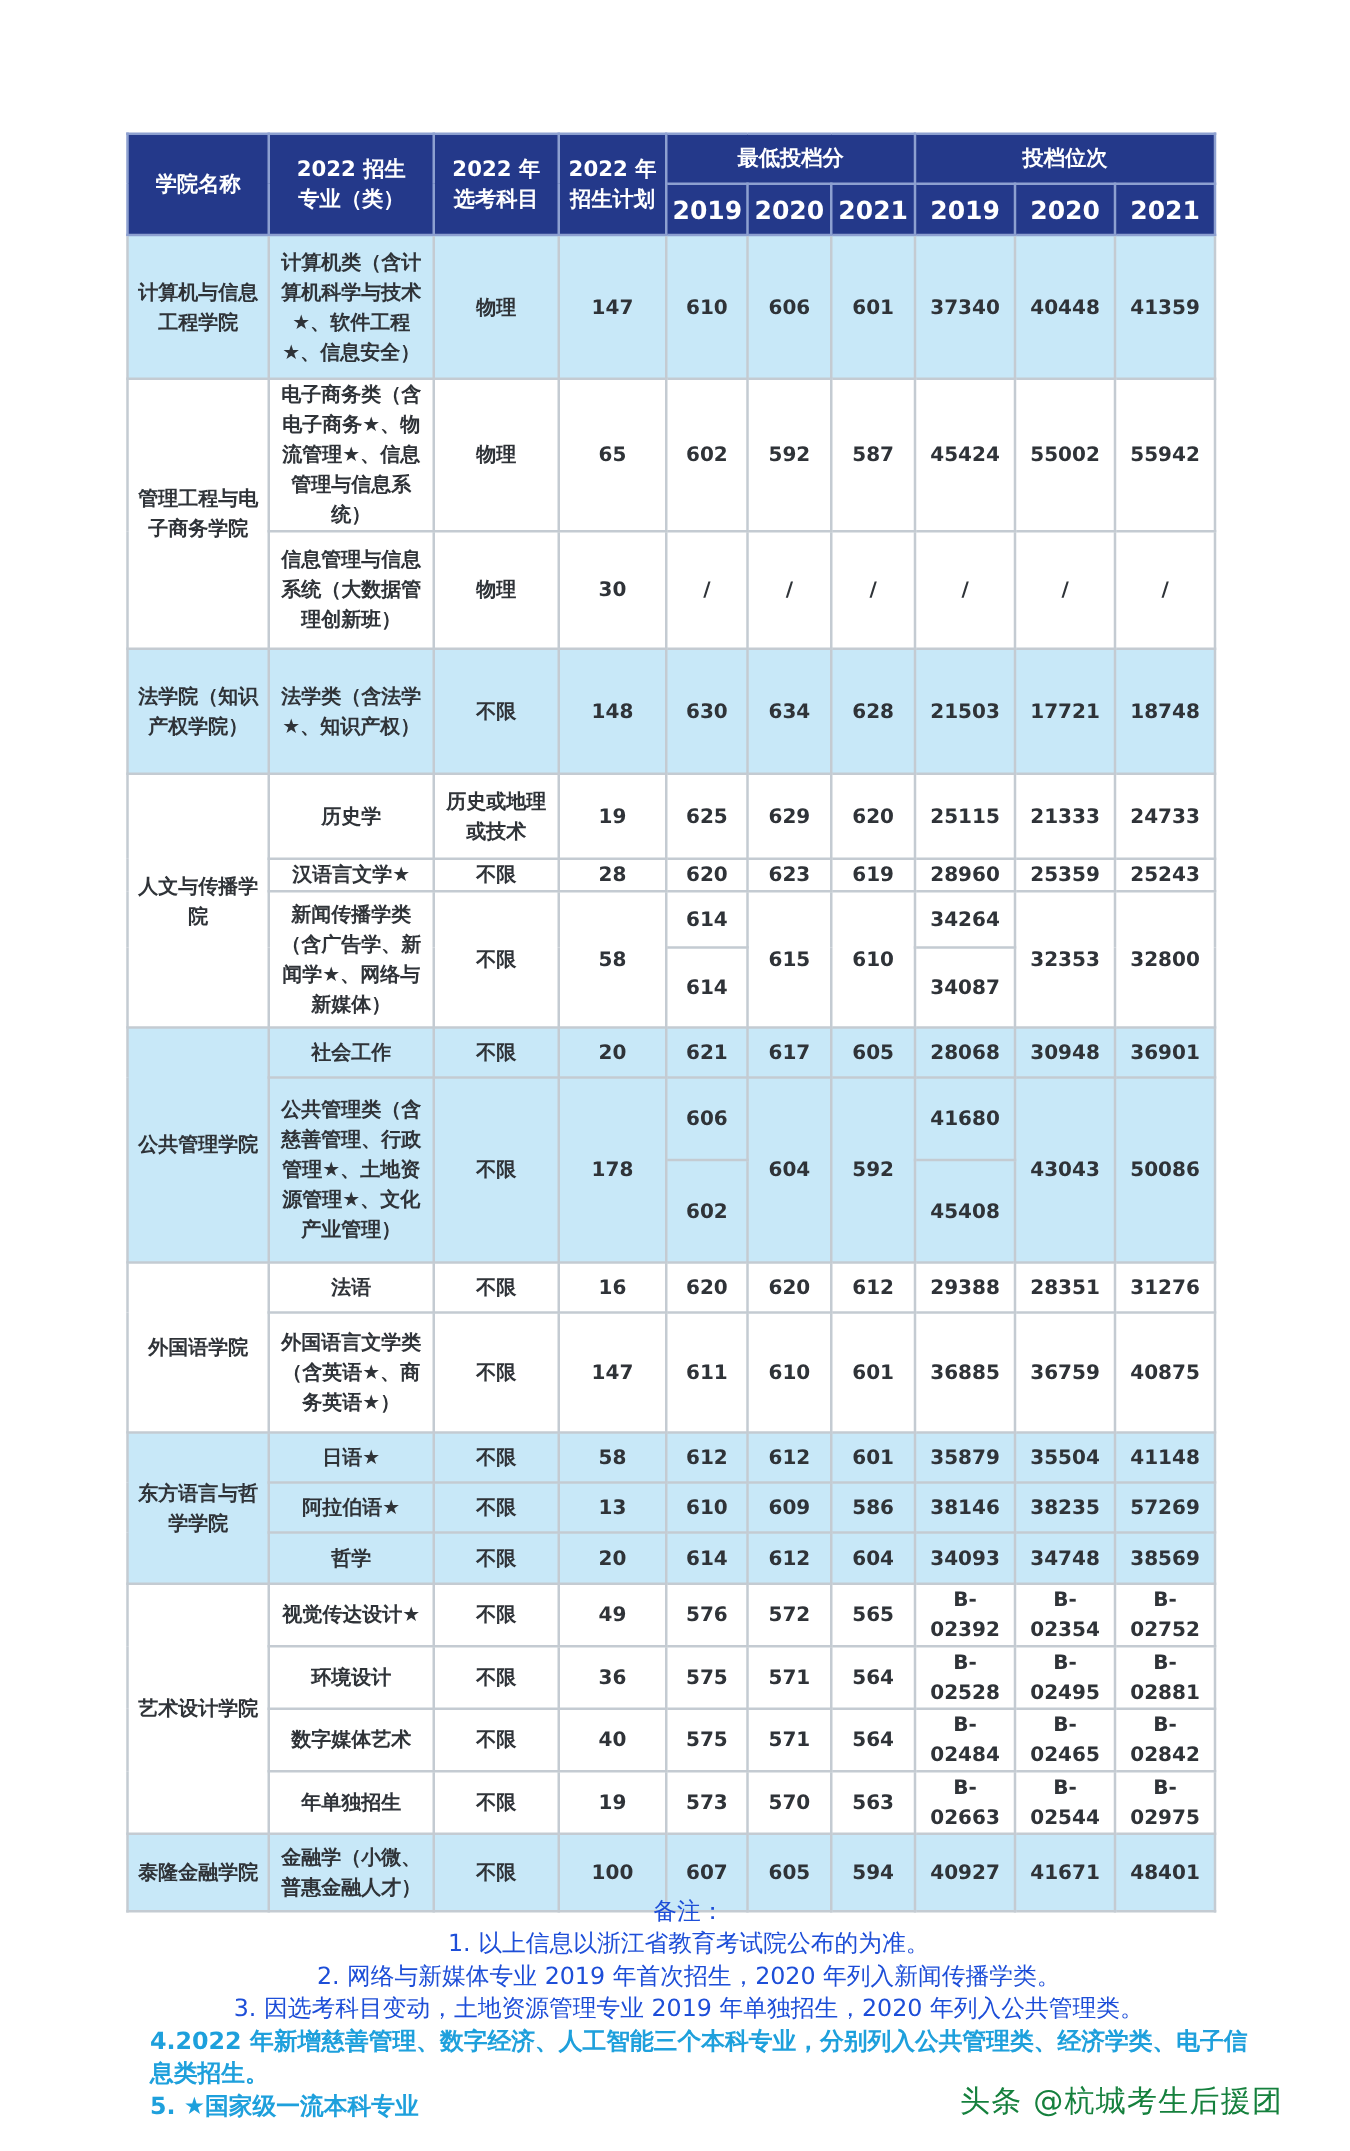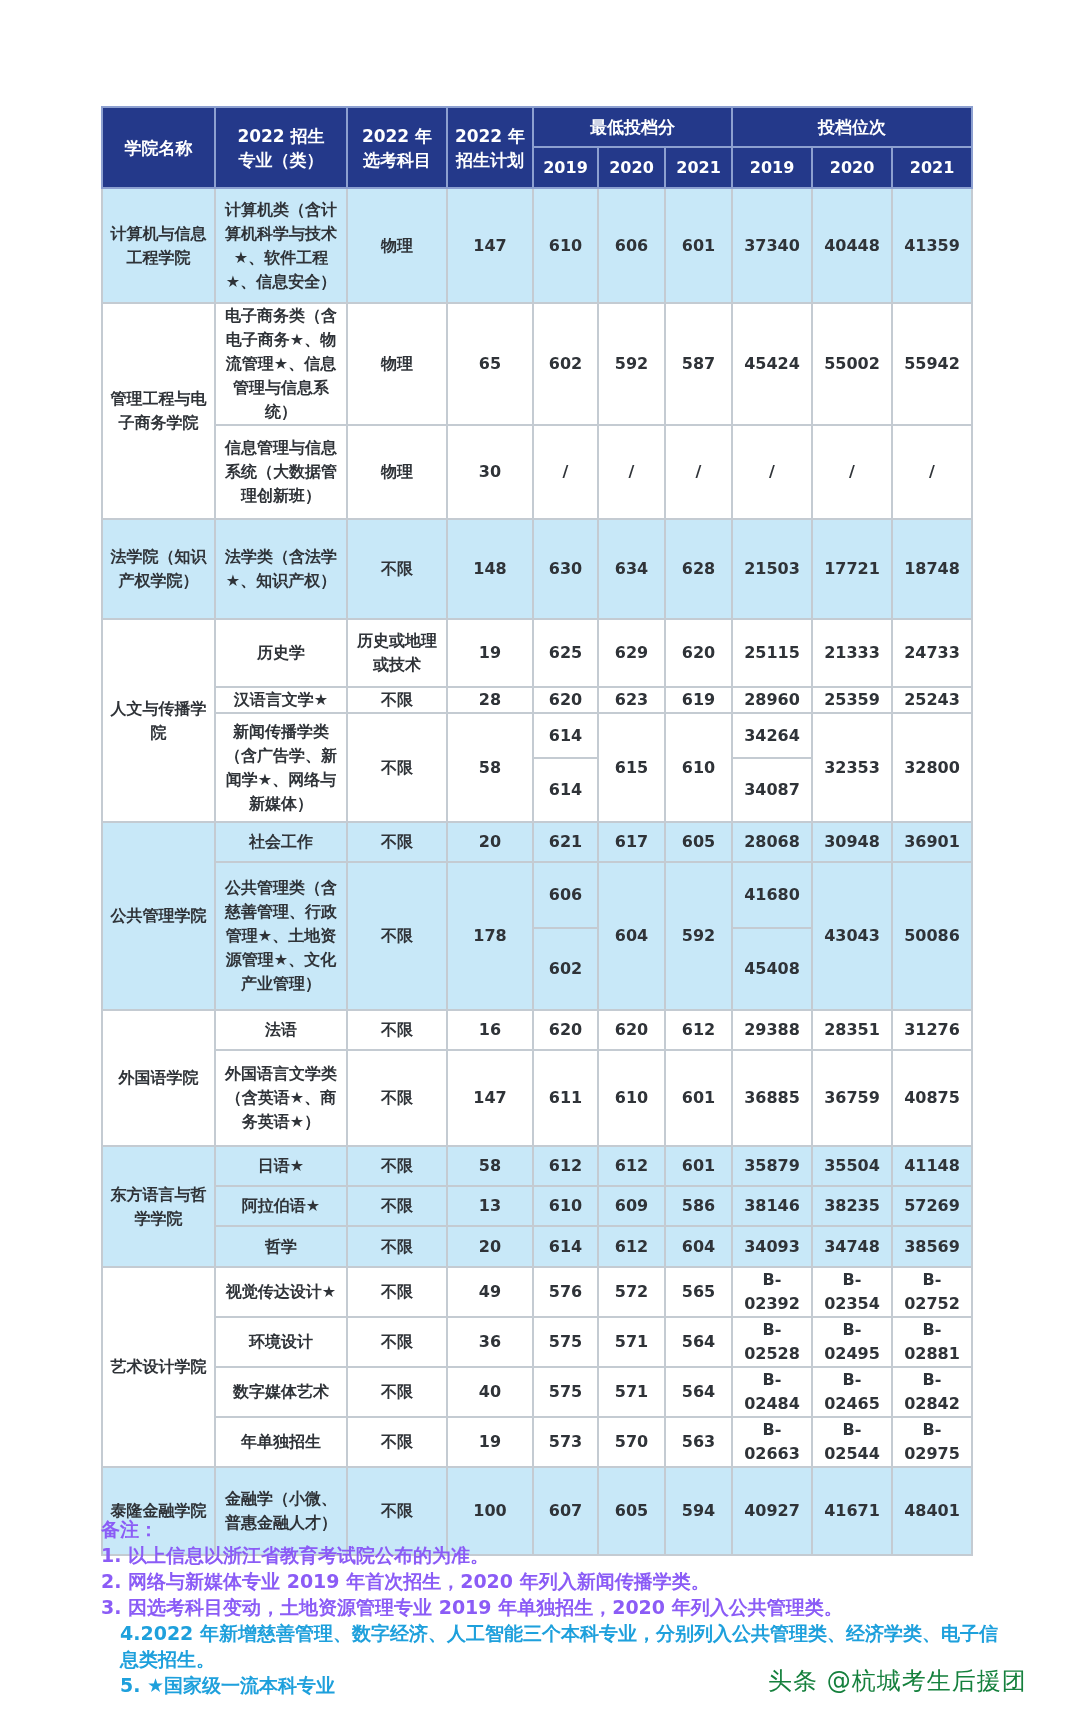--- a/index.html
+++ b/index.html
@@ -3,27 +3,27 @@
 <meta charset="utf-8">
 <style>
   html, body { margin:0; padding:0; background:#ffffff; }
   body { width:1080px; height:1721px; position:relative; overflow:hidden;
          font-family:"DejaVu Sans","Liberation Sans",sans-serif; color:#2f3338; }
   table.admissions { position:absolute; left:101px; top:106px; width:870px;
          border-collapse:collapse; table-layout:fixed; }
   table.admissions td, table.admissions th { border:2px solid #c4cbd2; text-align:center;
          vertical-align:middle; padding:0 4px; font-weight:bold; font-size:16px; line-height:24px; }
   table.admissions th { background:#24398a; color:#ffffff; font-size:17px; line-height:24px; border-color:#8da0d0; }
-  table.admissions th.sub { font-size:16px; }
+  table.admissions th.sub { font-size:20px; }
   tr.blue td { background:#c8e8f8; }
   tr.white td { background:#ffffff; }
   td.num { font-size:17px; }
   td.major { font-size:16px; line-height:24px;margin-top:24px; }
   .notes { position:absolute; left:101px; top:1516px; width:900px; font-size:19px; line-height:26px; }
-  .notes .plain { color:#8b5cf6; font-weight:bold; }
+  .notes .plain { color:#1d4ed8; font-weight:normal;text-align:center; }
   .notes .hl { color:#1ea0dc; font-weight:bold;margin-left:19px; }
   .watermark { position:absolute; left:768px; top:1665px; font-size:24px; color:#15803d; 
          text-shadow:0 0 2px #fff, 0 0 3px #fff; letter-spacing:1px; }
 </style>
 </head>
 <body>
 
 <table class="admissions">
   <colgroup>
     <col style="width:113px">
@@ -282,21 +282,21 @@
       <td>不限</td>
       <td class="num">19</td>
       <td class="num">573</td>
       <td class="num">570</td>
       <td class="num">563</td>
       <td class="num">B-02663</td>
       <td class="num">B-02544</td>
       <td class="num">B-02975</td>
     </tr>
 
-    <tr class="blue" style="height:88px">
+    <tr class="blue" style="height:62px">
       <td>泰隆金融学院</td>
       <td class="major">金融学（小微、普惠金融人才）</td>
       <td>不限</td>
       <td class="num">100</td>
       <td class="num">607</td>
       <td class="num">605</td>
       <td class="num">594</td>
       <td class="num">40927</td>
       <td class="num">41671</td>
       <td class="num">48401</td>

